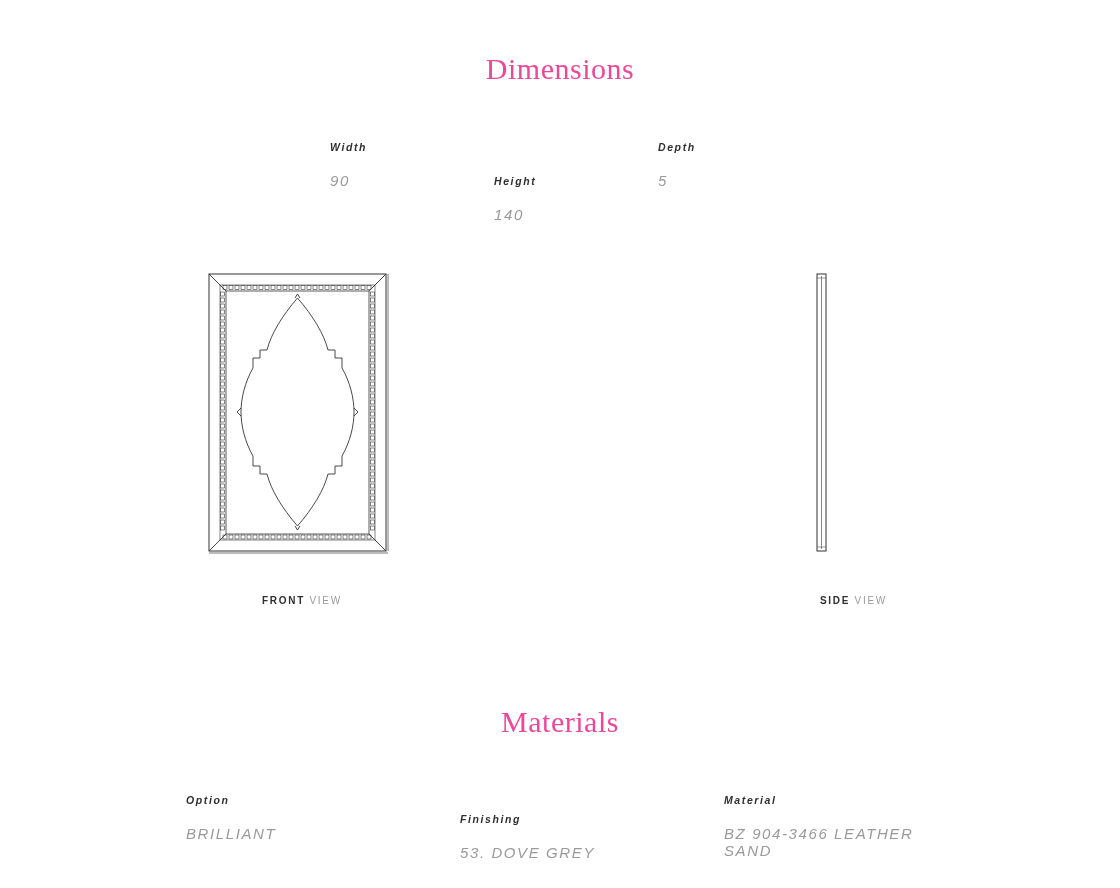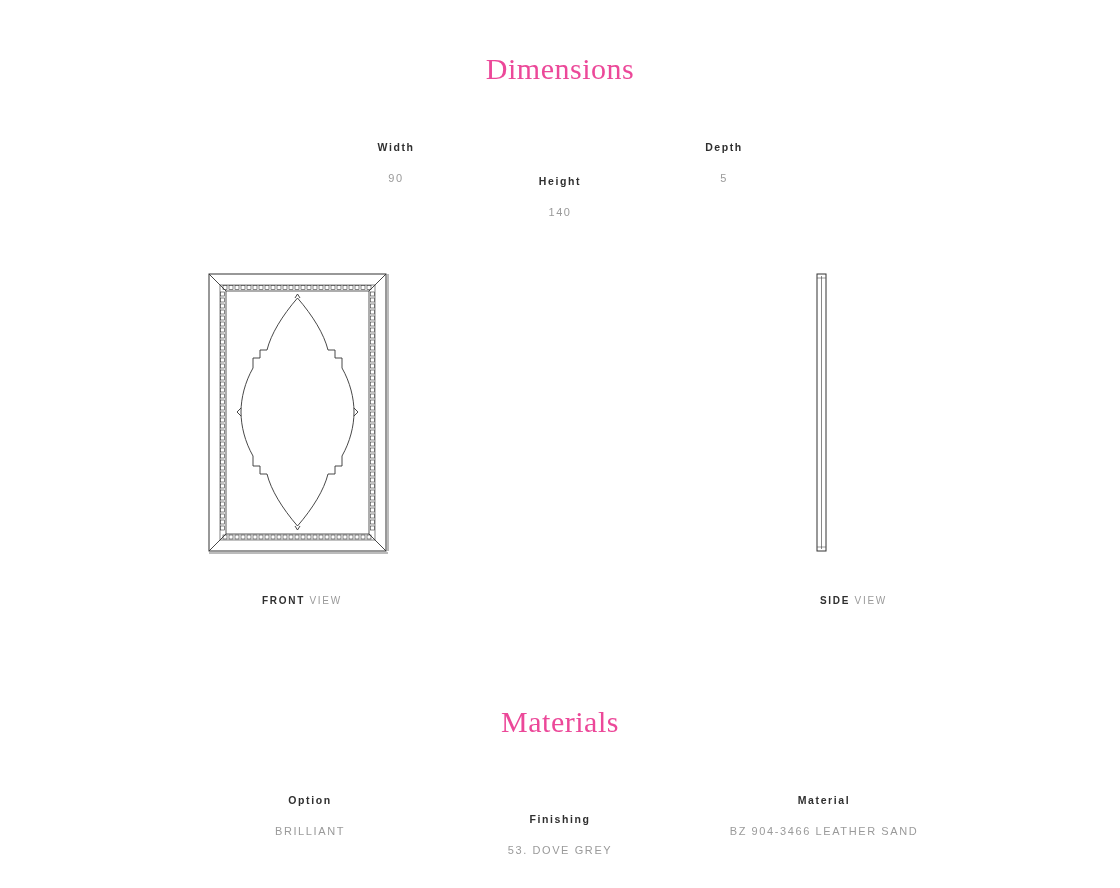--- a/index.html
+++ b/index.html
@@ -30,45 +30,45 @@
   #dimensions-title { top: 52px; }
   #materials-title { top: 705px; }
 
   .spec-row {
     position: absolute;
     left: 0;
     width: 100%;
     display: flex;
   }
   .spec-col {
-    text-align: center;
+    font-style: italic;
   }
   .spec-label {
     font-size: 10.5px;
     font-weight: bold;
     letter-spacing: 1.6px;
     color: #2f2f2f;
     text-transform: none;
   }
   .spec-value {
-    font-size: 11px;
+    font-size: 15px;
     letter-spacing: 1.6px;
     color: #9a9a9a;
     margin-top: 19px;
   }
 
   
   #dimensions-specs { top: 141px; }
   #dimensions-specs .c1 { position: absolute; left: 330px; width: 132px; }
   #dimensions-specs .c2 { position: absolute; left: 494px; width: 132px; margin-top: 34px; }
   #dimensions-specs .c3 { position: absolute; left: 658px; width: 132px; }
 
   
   #materials-specs { top: 794px; }
-  #materials-specs .c1 { position: absolute; left: 210px; width: 200px; }
+  #materials-specs .c1 { position: absolute; left: 186px; width: 200px; }
   #materials-specs .c2 { position: absolute; left: 460px; width: 200px; margin-top: 19px; }
   #materials-specs .c3 { position: absolute; left: 724px; width: 200px; }
 
   
   .drawing-wrap {
     position: absolute;
   }
   #front-drawing { left: 185px; top: 258px; width: 225px; height: 310px; }
   #side-drawing  { left: 760px; top: 258px; width: 130px; height: 310px; }
 

